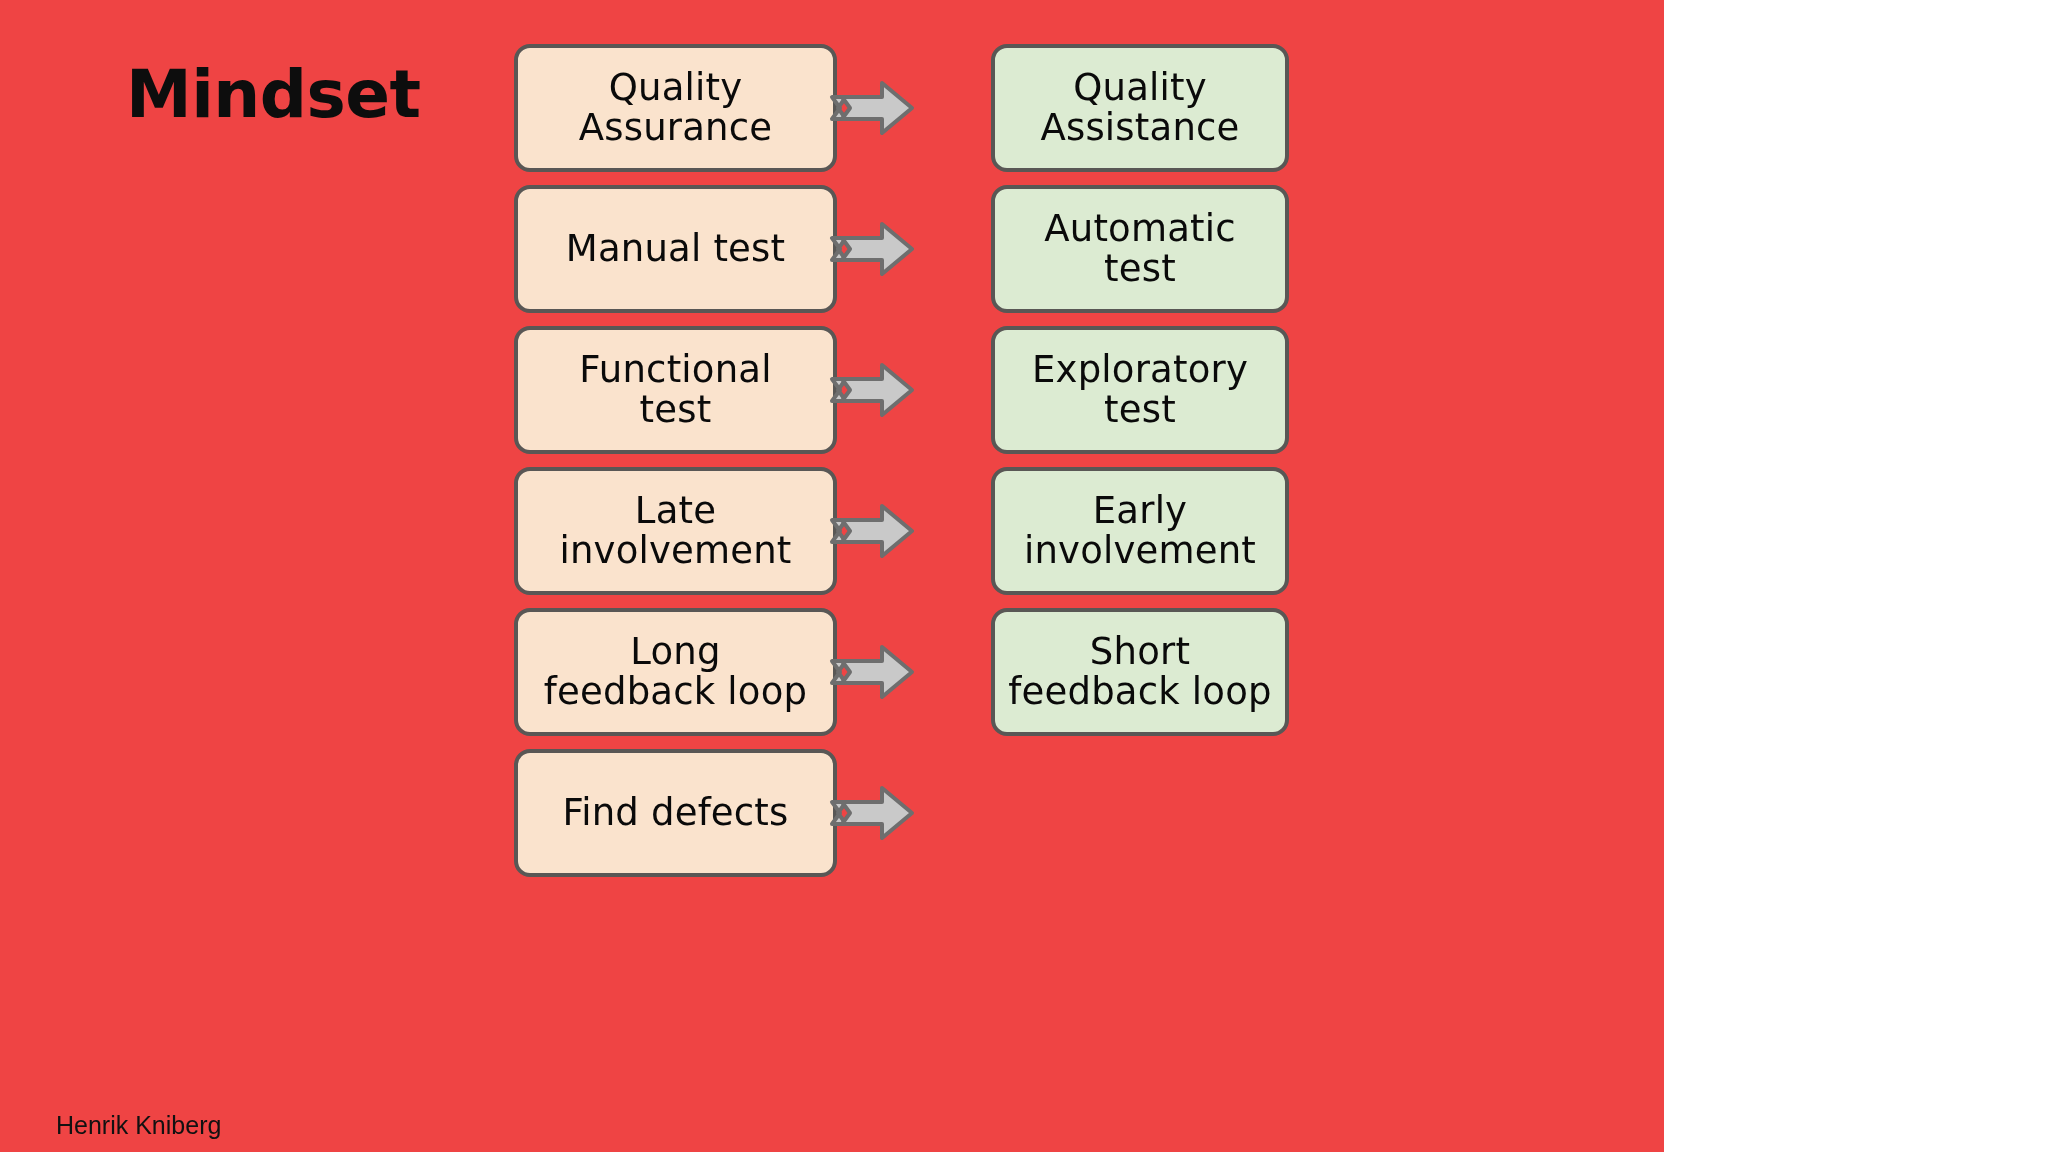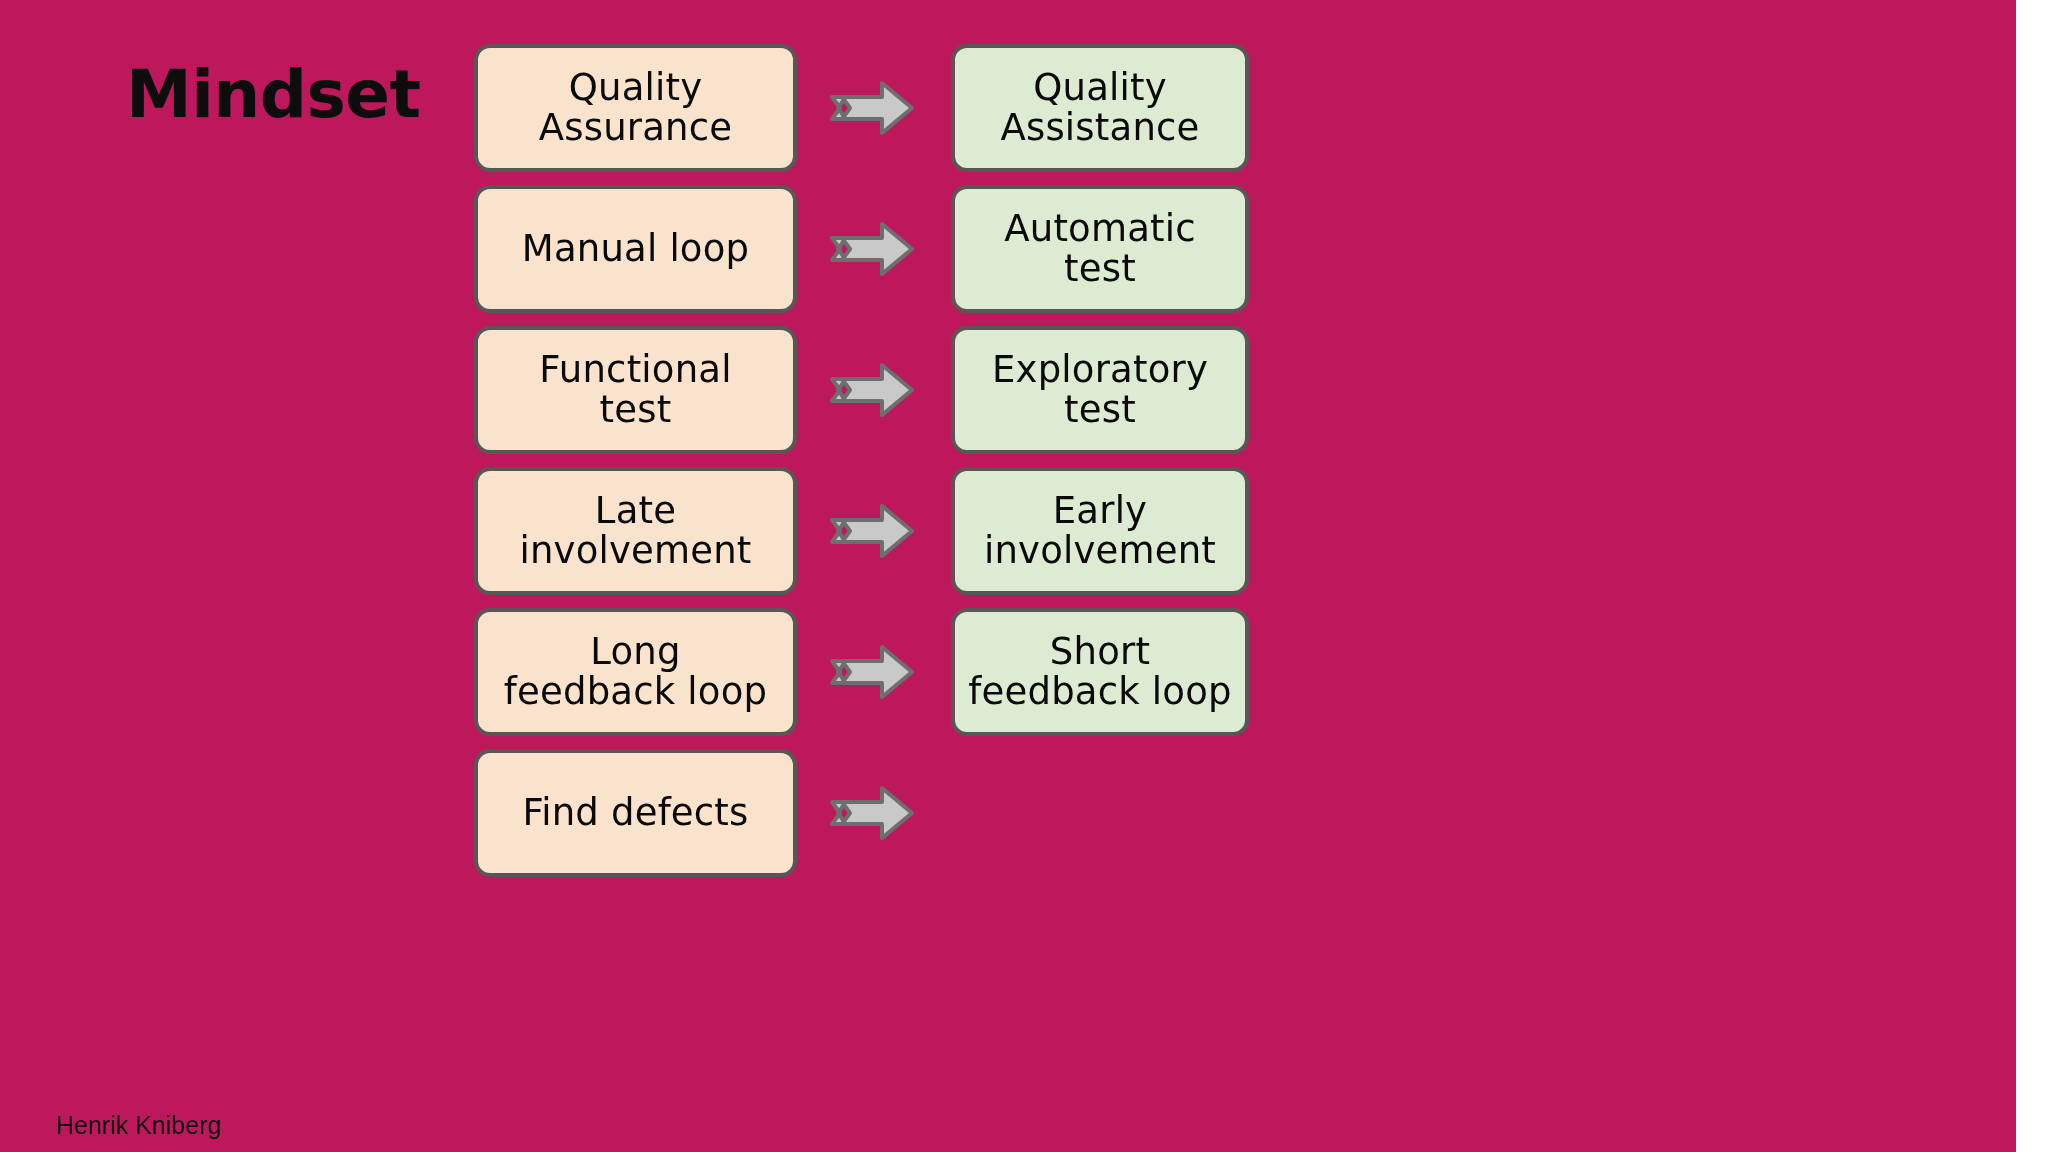--- a/index.html
+++ b/index.html
@@ -13,23 +13,23 @@
     background: #ffffff;
     font-family: "DejaVu Sans", sans-serif;
     overflow: hidden;
     position: relative;
   }
 
   #slide {
     position: absolute;
     left: 0;
     top: 0;
-    width: 2016px;
+    width: 1664px;
     height: 1152px;
-    background: #be185d;
+    background: #ef4444;
   }
 
   
   #slide-title {
     position: absolute;
     left: 126px;
     top: 62px;
     width: 330px;
     font-family: "DejaVu Sans", sans-serif;
     font-size: 66px;
@@ -65,20 +65,21 @@
     display: flex;
     align-items: center;
     justify-content: center;
     text-align: center;
     font-family: "DejaVu Sans", sans-serif;
     font-size: 37px;
     line-height: 1.08;
     color: #0a0a0a;
     padding: 2px 10px;
     letter-spacing: 0.2px;
+    margin-left: 40px;
   }
 
   .box .label {
     display: block;
     width: 100%;
   }
 
   .box-before {
     left: 474px;
     width: 323px;
@@ -136,21 +137,21 @@
             <path d="M4 20 L18 20 L10 31 L18 42 L4 42 L12 31 Z" fill="#c9c9c9" stroke="#6e6e6e" stroke-width="4" stroke-linejoin="round"></path>
             <path d="M14 20 L54 20 L54 6 L84 31 L54 56 L54 42 L14 42 L22 31 Z" fill="#c9c9c9" stroke="#6e6e6e" stroke-width="4" stroke-linejoin="round"></path>
           </svg>
         </div>
         <div class="box box-after">
           <span class="label">Quality<br>Assistance</span>
         </div>
       </div>
       <div class="row">
         <div class="box box-before">
-          <span class="label">Manual loop</span>
+          <span class="label">Manual test</span>
         </div>
         <div class="arrow-cell">
           <svg width="88" height="62" viewBox="0 0 88 62" aria-hidden="true">
             <path d="M4 20 L18 20 L10 31 L18 42 L4 42 L12 31 Z" fill="#c9c9c9" stroke="#6e6e6e" stroke-width="4" stroke-linejoin="round"></path>
             <path d="M14 20 L54 20 L54 6 L84 31 L54 56 L54 42 L14 42 L22 31 Z" fill="#c9c9c9" stroke="#6e6e6e" stroke-width="4" stroke-linejoin="round"></path>
           </svg>
         </div>
         <div class="box box-after">
           <span class="label">Automatic<br>test</span>
         </div>

